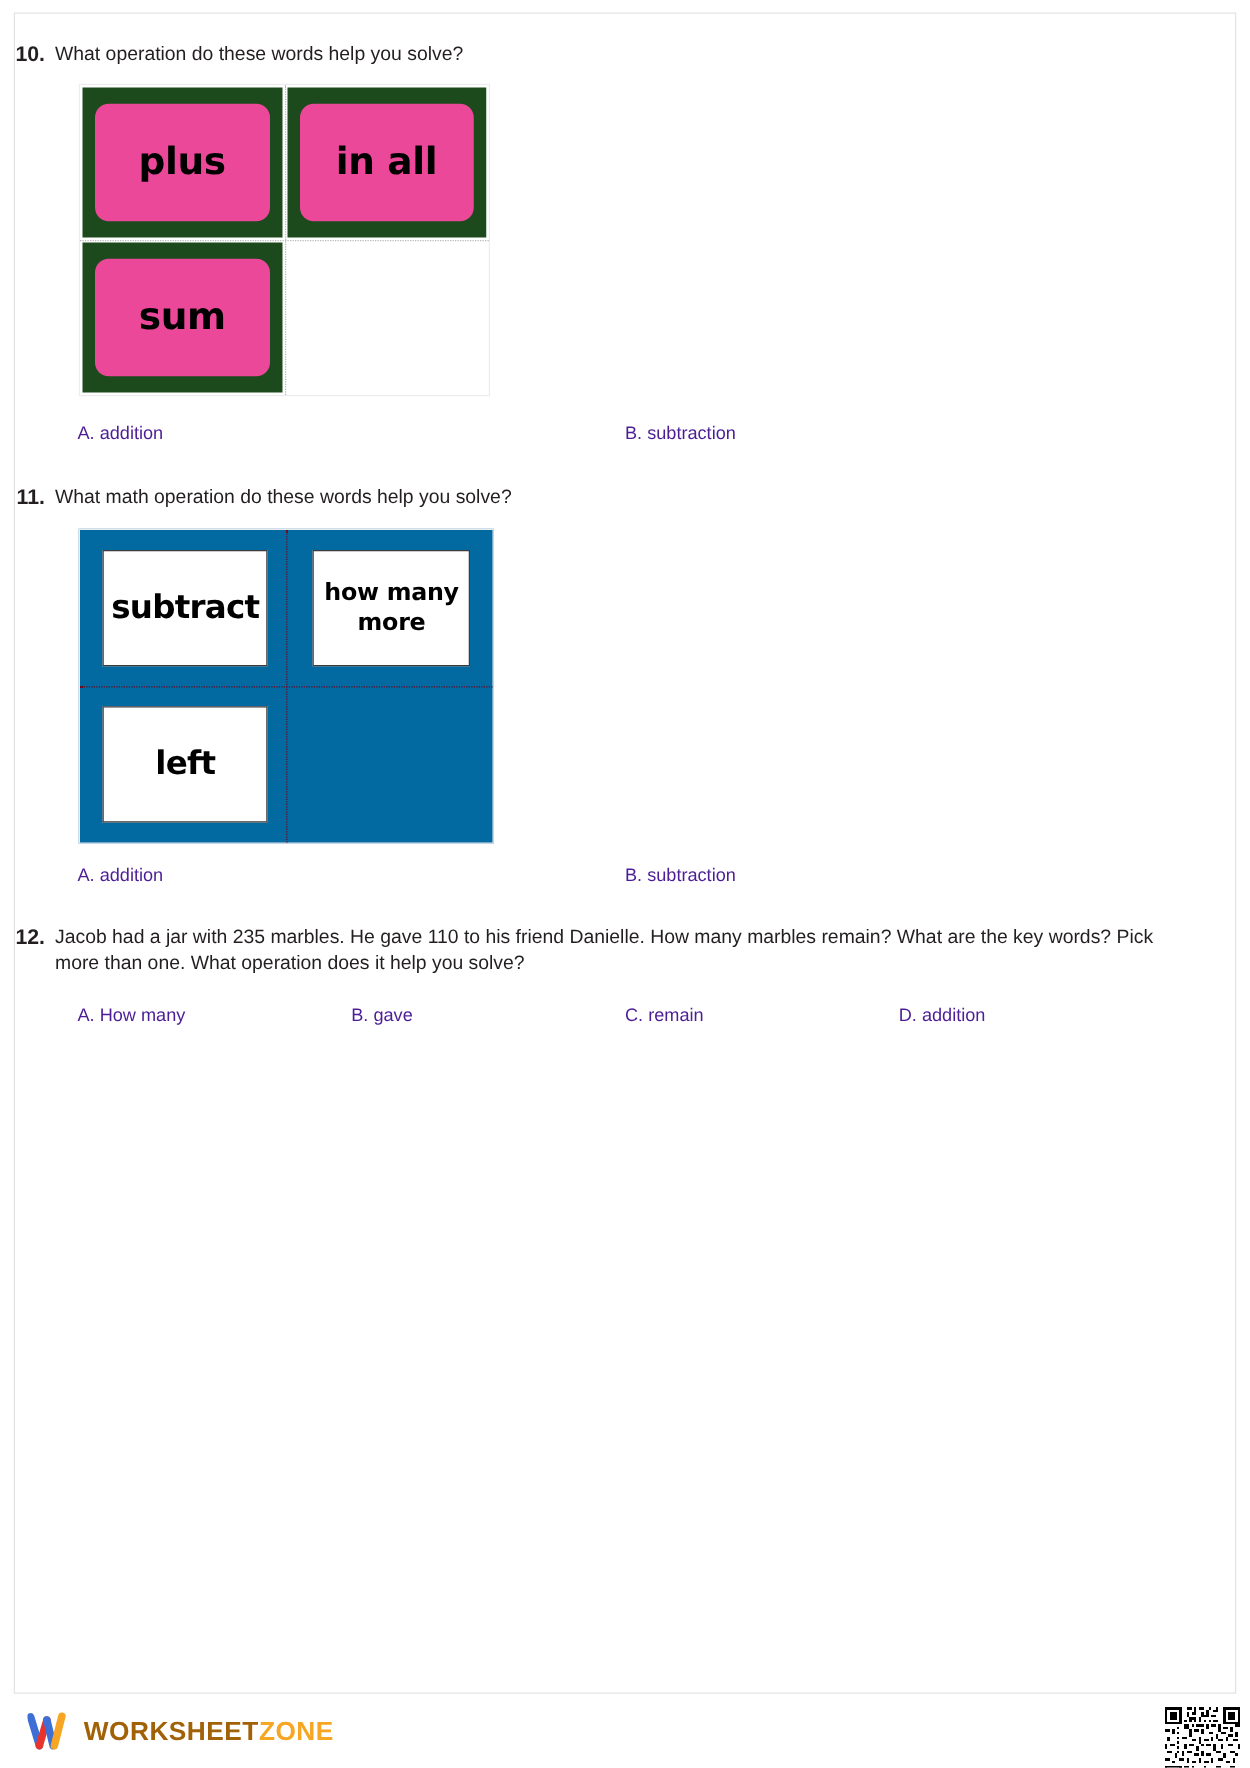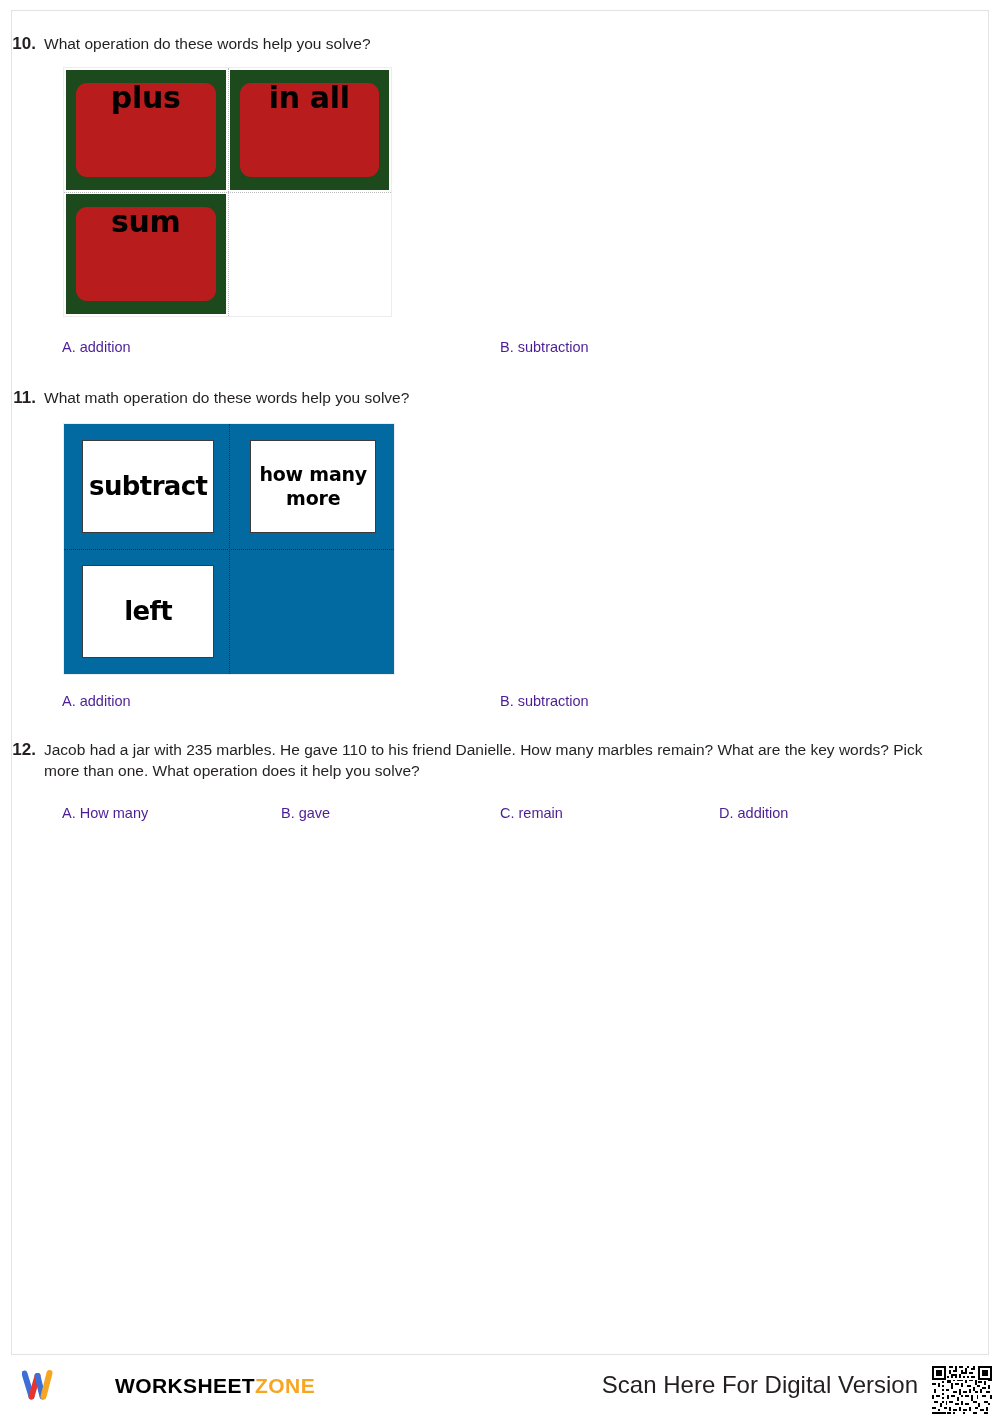--- a/index.html
+++ b/index.html
@@ -111,25 +111,26 @@
     width: 100%;
     height: 100%;
     background: #1d4a1c;
     box-sizing: border-box;
     display: flex;
     align-items: center;
     justify-content: center;
     padding: 13px 10px;
   }
   .green-inner {
-    background: #b91c1c;
+    background: #ec4899;
     border-radius: 11px;
     width: 100%;
     height: 100%;
     display: flex;
+    align-items: center;
     justify-content: center;
   }
   .green-word {
     font-family: "DejaVu Sans", sans-serif;
     font-weight: bold;
     font-size: 30px;
     color: #000000;
     letter-spacing: -0.3px;
     line-height: 1;
   }
@@ -216,21 +217,21 @@
     margin-right: 9px;
     flex: 0 0 36px;
   }
   .logo-text {
     font-size: 21px;
     font-weight: bold;
     letter-spacing: 0.4px;
     line-height: 1;
     white-space: nowrap;
   }
-  .logo-text .w1 { color: #000000; margin-left: 48px; }
+  .logo-text .w1 { color: #a16207; }
   .logo-text .w2 { color: #f6a623; }
 
   .scan-text {
     position: absolute;
     right: 82px;
     top: 8px;
     font-size: 24px;
     line-height: 30px;
     color: #231f20;
     white-space: nowrap;
@@ -361,21 +362,20 @@
         <path d="M2.5 5.5 L9.5 28.5" stroke="#3d6fd6" stroke-width="6" stroke-linecap="round" fill="none"></path>
         <path d="M9.5 28.5 L15.5 8.0" stroke="#e8342c" stroke-width="6" stroke-linecap="round" fill="none"></path>
         <path d="M15.5 8.0 L20.5 28.5" stroke="#3d6fd6" stroke-width="6" stroke-linecap="round" fill="none"></path>
         <path d="M27.5 5.0 L21.5 28.5" stroke="#f6a623" stroke-width="6" stroke-linecap="round" fill="none"></path>
       </svg>
       <span class="logo-text">
         <span class="w1">WORKSHEET</span><span class="w2">ZONE</span>
       </span>
     </div>
 
-    <div class="scan-text">Scan Here For Digital Version</div>
 
     <svg class="qr" viewBox="0 0 33 33" shape-rendering="crispEdges">
       <rect x="0" y="0" width="33" height="33" fill="#ffffff"></rect>
       <g fill="#000000">
 
         <rect x="1" y="1" width="7" height="1"></rect>
           <rect x="1" y="7" width="7" height="1"></rect>
         <rect x="1" y="1" width="1" height="7"></rect>
           <rect x="7" y="1" width="1" height="7"></rect>
         <rect x="3" y="3" width="3" height="3"></rect>

